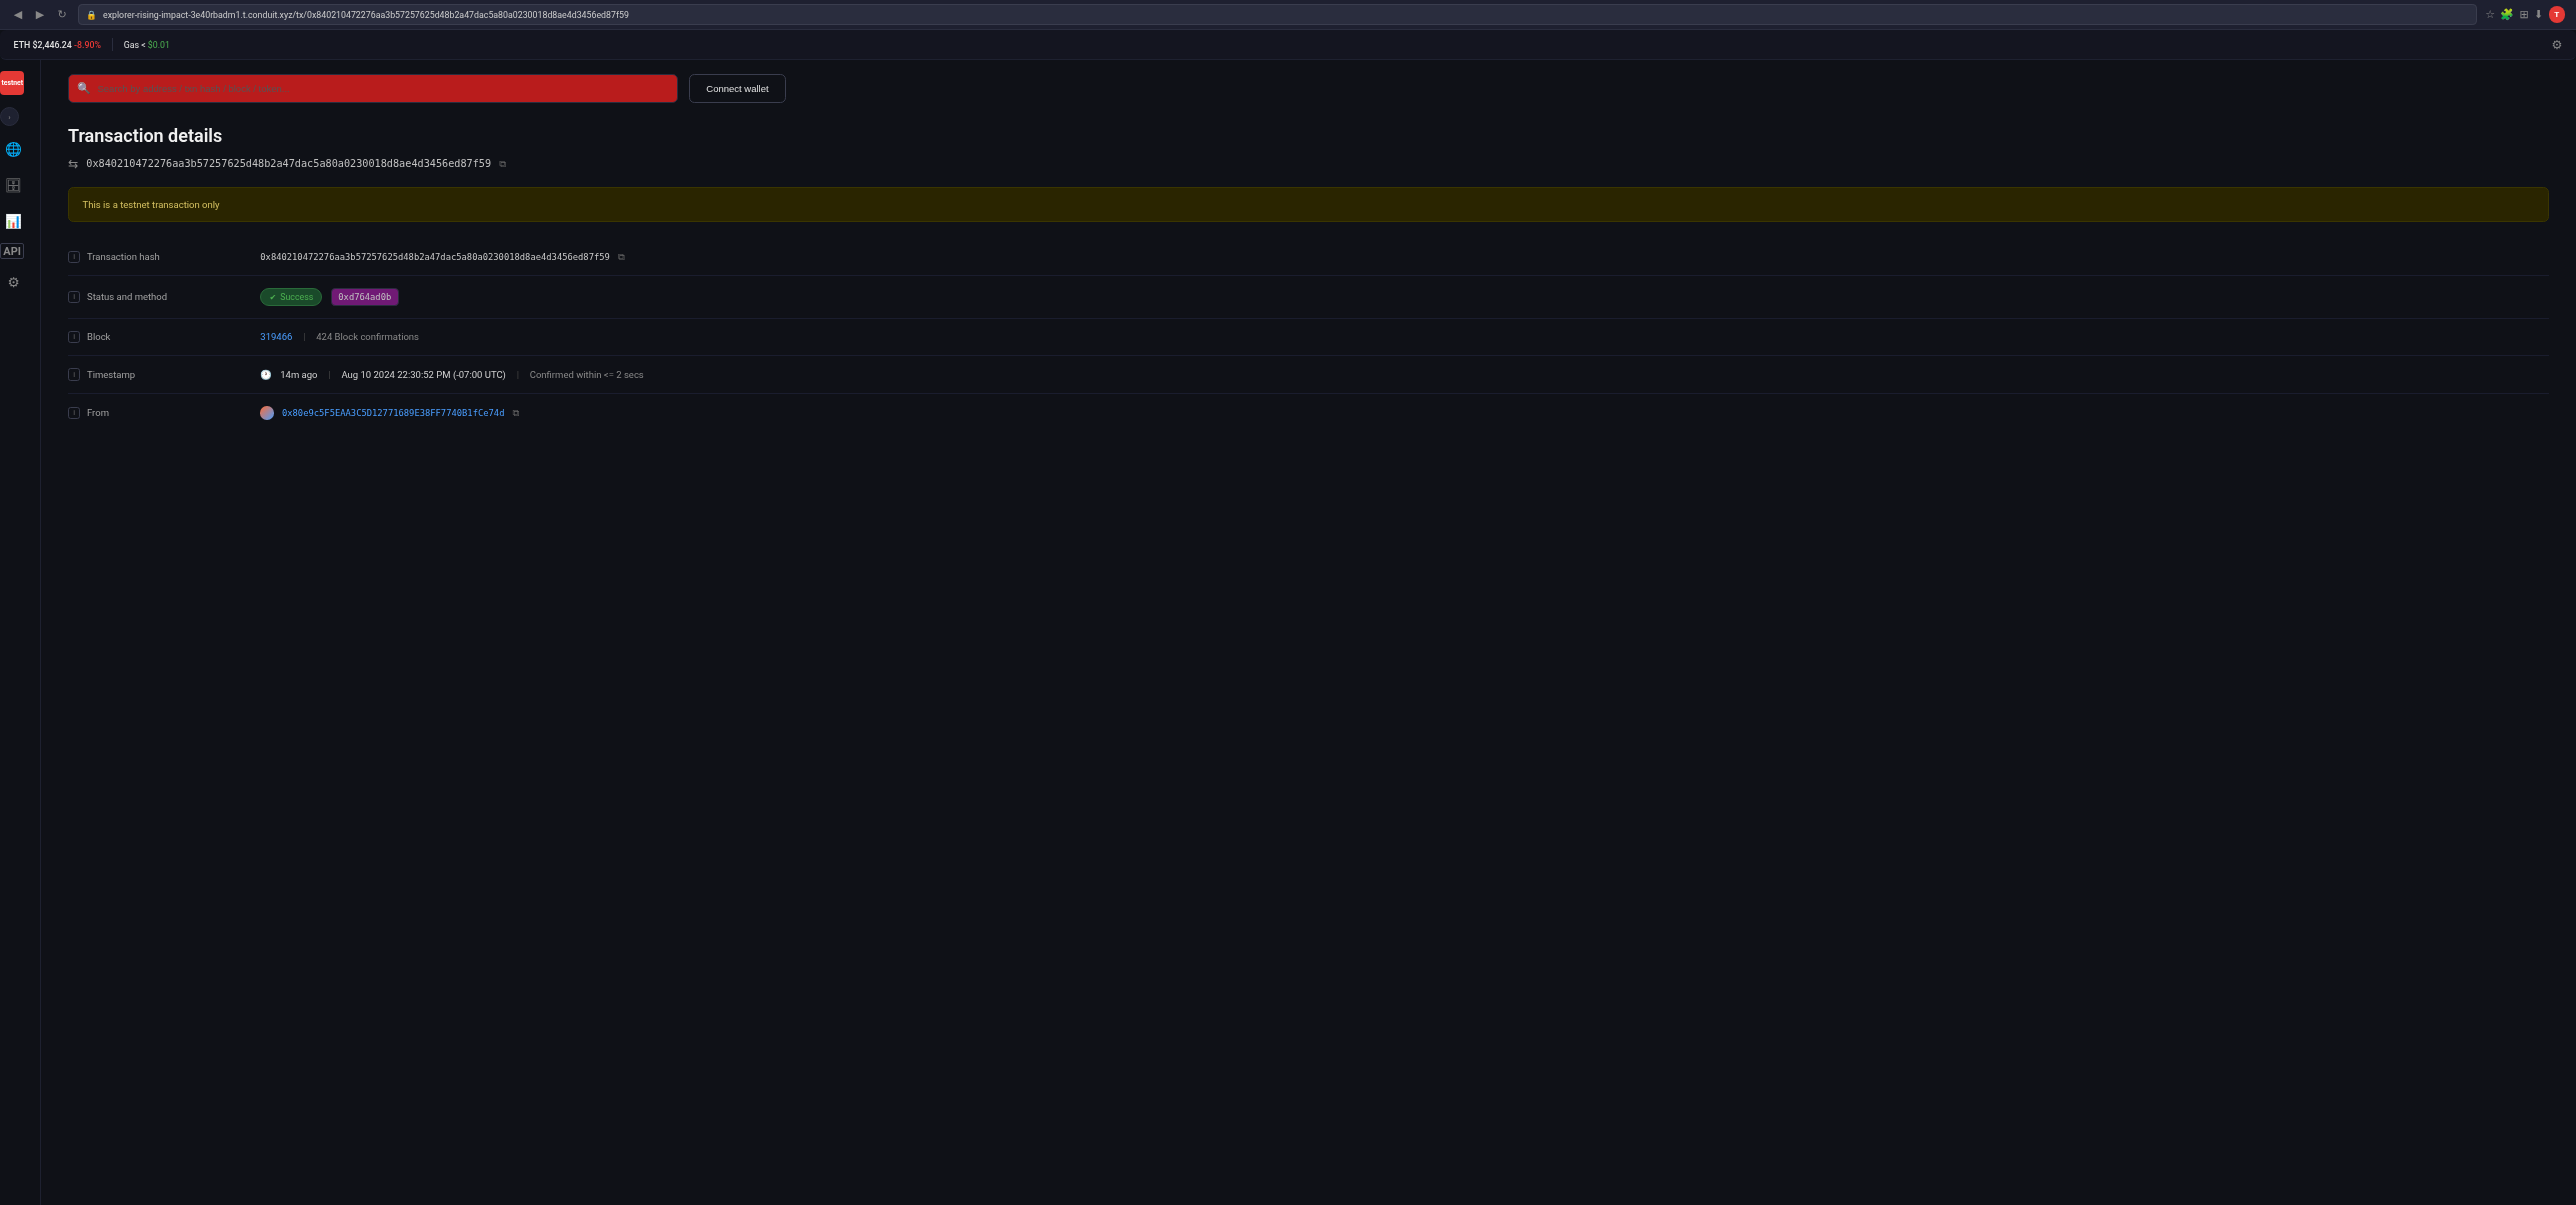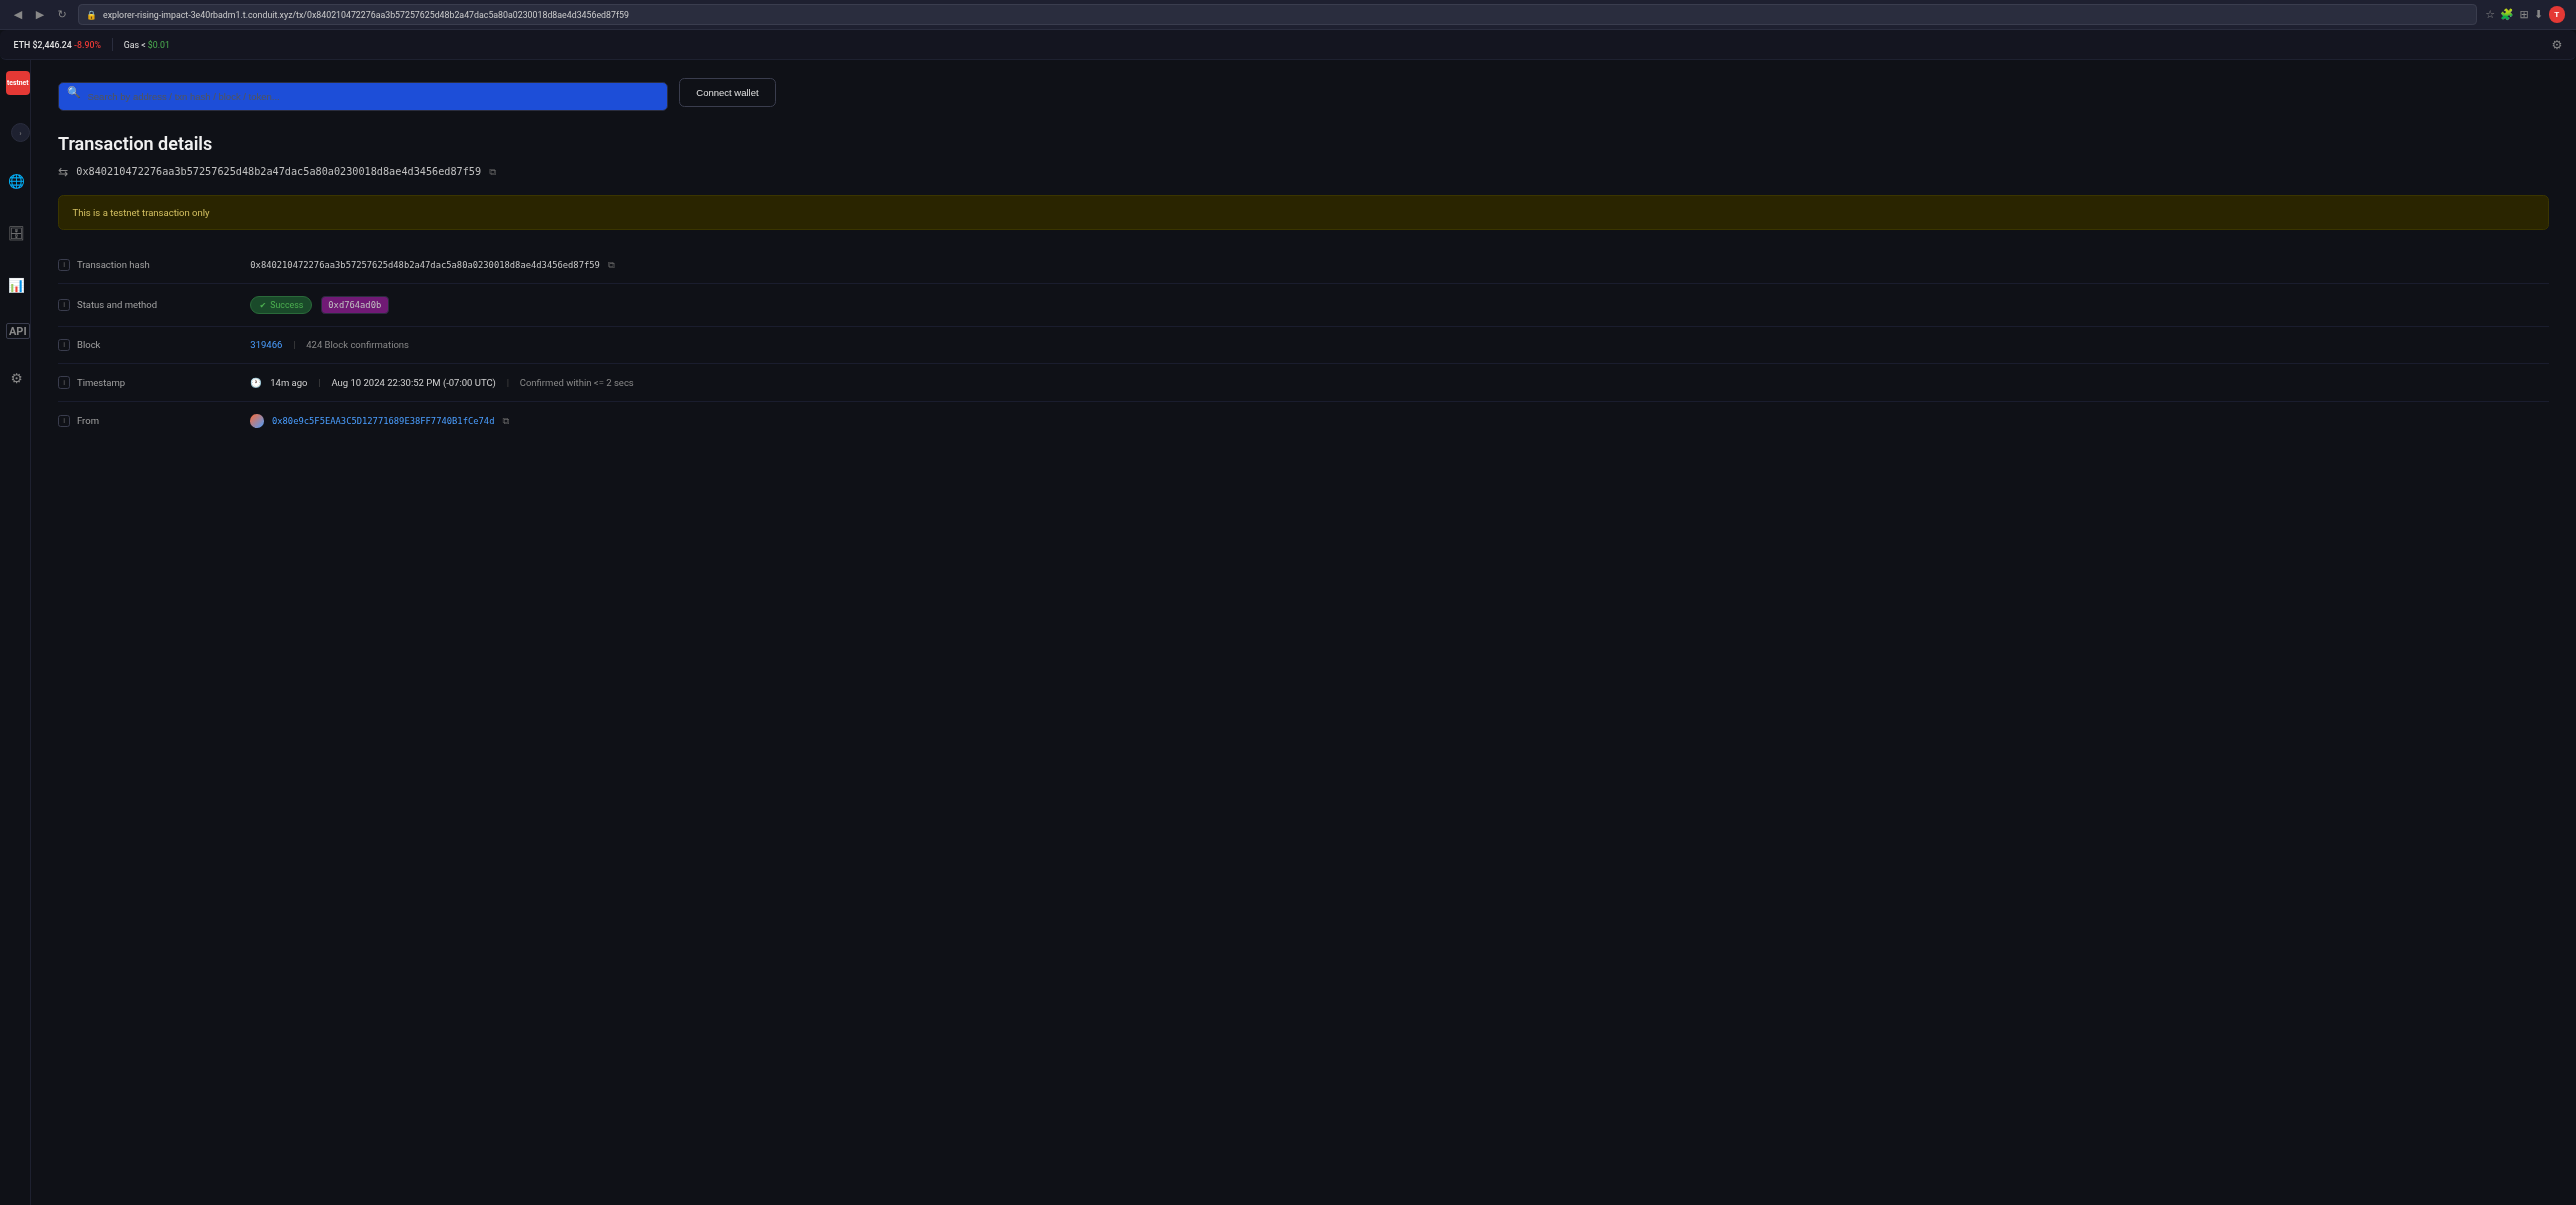--- a/index.html
+++ b/index.html
@@ -98,28 +98,28 @@
     }
 
     
     .main-layout {
       display: flex;
       min-height: calc(100vh - 60px);
     }
 
     
     .sidebar {
-      width: 31px;
+      width: 41px;
       background: #0f1117;
       border-right: 0.7px solid #1e2130;
       display: flex;
       flex-direction: column;
-      align-items: flex-end;
+      align-items: flex-start;
       padding: 11px 0;
-      gap: 25px;
+      gap: 9px;
       flex-shrink: 0;
     }
     .sidebar-logo {
       width: 24.4px;
       height: 24.4px;
       background: #e53935;
       border-radius: 4.1px;
       display: flex;
       align-items: center;
       justify-content: center;
@@ -177,28 +177,27 @@
     .search-icon-inner {
       position: absolute;
       left: 9.5px;
       top: 50%;
       transform: translateY(-50%);
       color: #666;
       font-size: 11px;
     }
     .search-input {
       width: 100%;
-      background: #1d4ed8;
+      background: #b91c1c;
       border: 0.7px solid #2a2d3e;
       border-radius: 5.4px;
       padding: 8.1px 11px 8.1px 28.5px;
       color: #ccc;
       font-size: 9.5px;
       outline: none;
-      margin-top: 8px;
     }
     .search-input::placeholder { color: #555; }
     .connect-wallet-btn {
       background: transparent;
       border: 0.7px solid #3a3d4e;
       border-radius: 5.4px;
       padding: 8.1px 16.3px;
       color: #e0e0e0;
       font-size: 9.5px;
       cursor: pointer;

